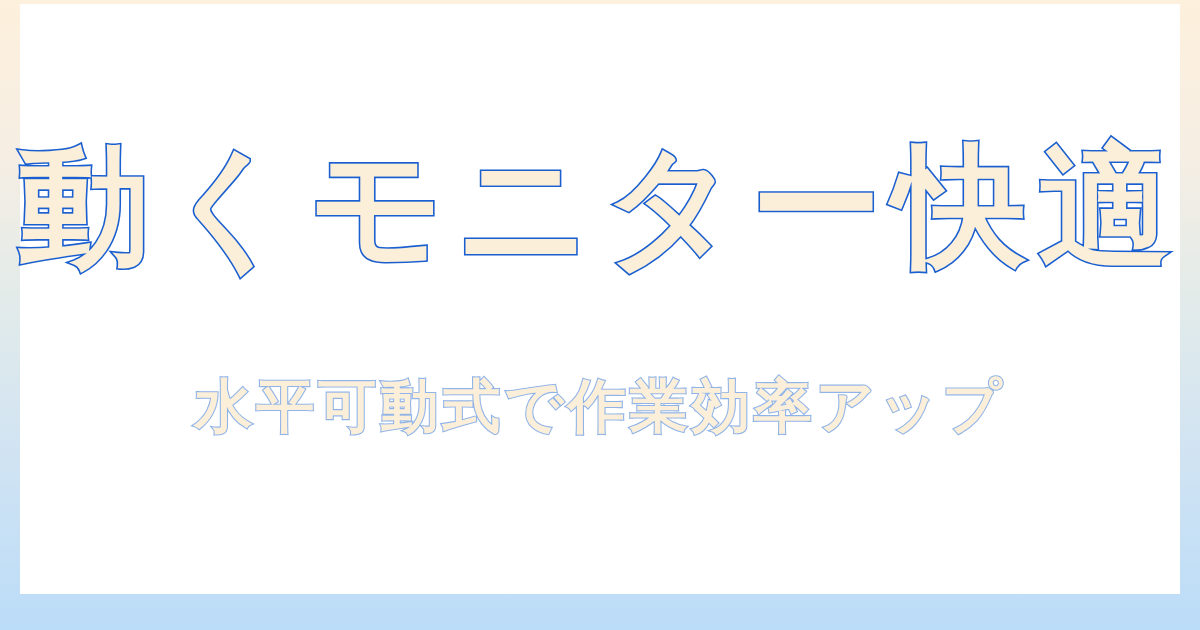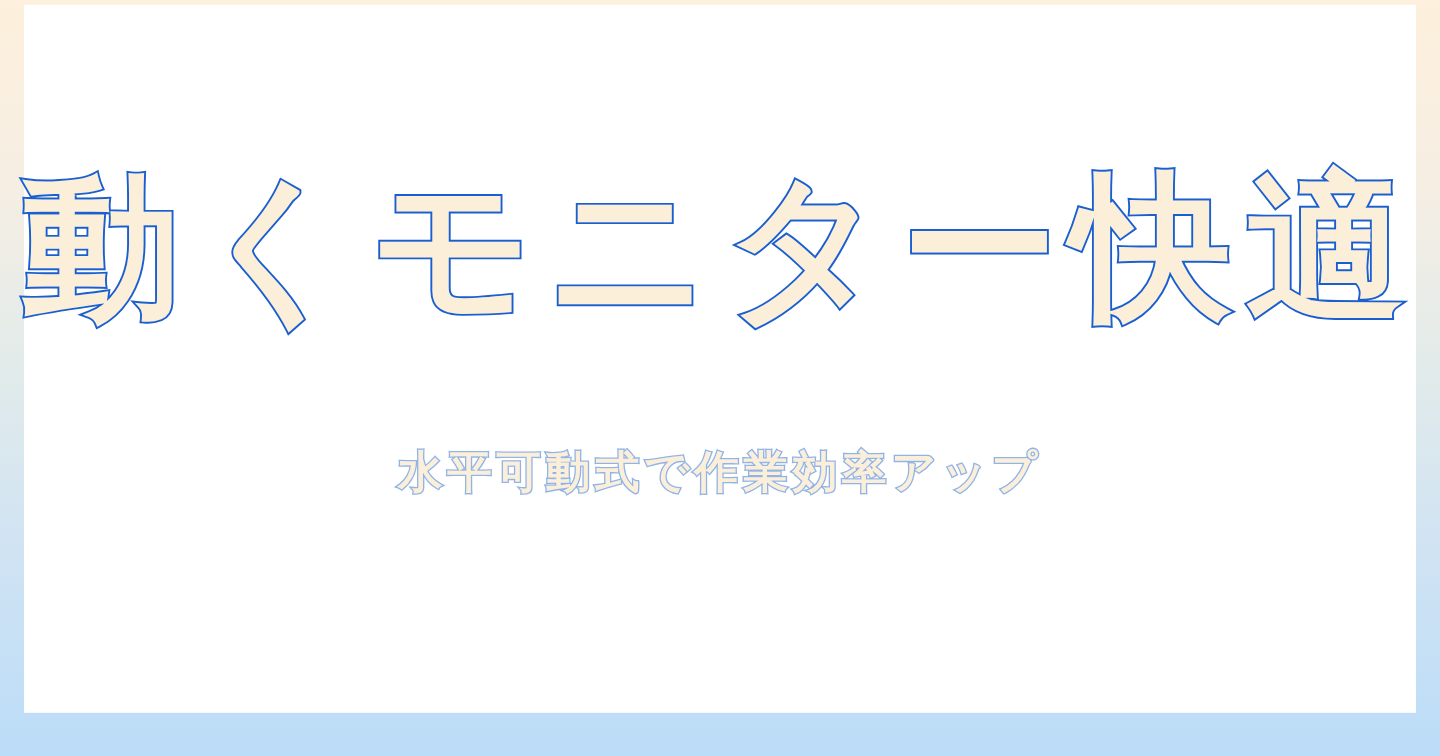--- a/index.html
+++ b/index.html
@@ -76,21 +76,21 @@
     
     top: 368px;
     width: 100%;
     display: flex;
     justify-content: center;
   }
 
   #subhead {
     font-family: "DejaVu Sans", "Liberation Sans", sans-serif;
     font-weight: 700;
-    font-size: 37px;
+    font-size: 58px;
     line-height: 1.2;
     letter-spacing: 4px;
     white-space: nowrap;
     color: #FCEFD9;                 
     -webkit-text-stroke: 2.2px #90B4E8;  
     paint-order: stroke fill;
     text-align: center;
   }
 </style>
 </head>

